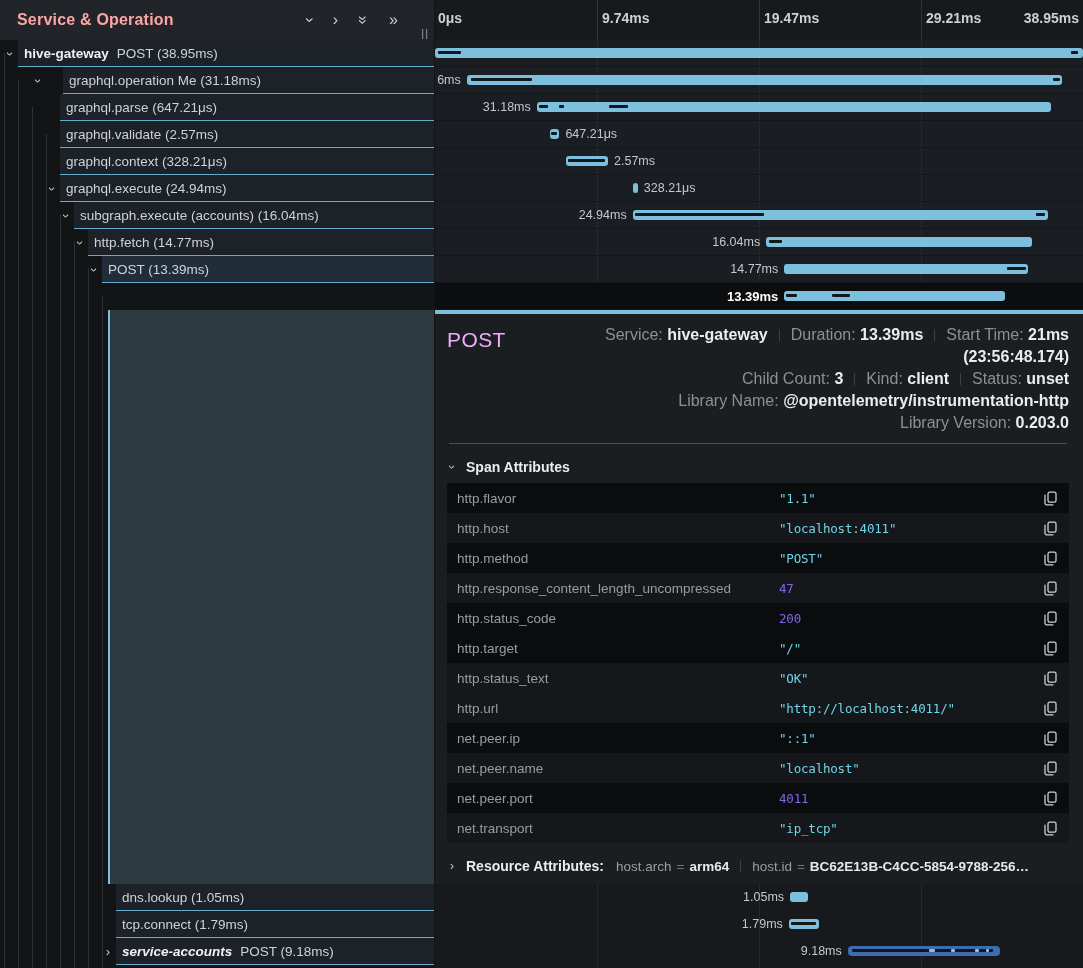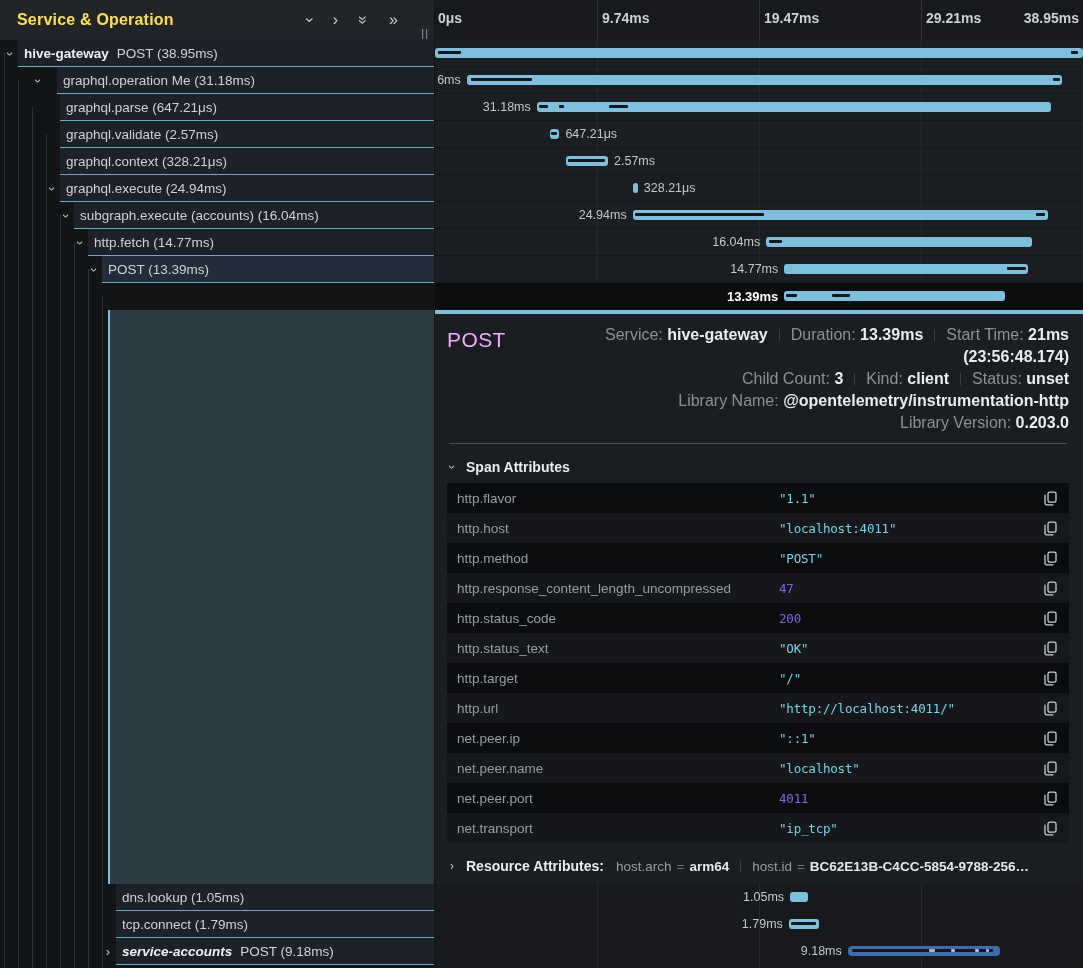--- a/index.html
+++ b/index.html
@@ -3,21 +3,21 @@
 <meta charset="utf-8">
 <style>
   html,body{margin:0;padding:0;background:#121416;}
   .app{position:relative;width:1083px;height:968px;overflow:hidden;background:#121416;
        font-family:"Liberation Sans",sans-serif;-webkit-font-smoothing:antialiased;}
 
   
   .left{position:absolute;left:0;top:0;width:434px;height:968px;}
   .left-header{position:relative;height:40px;background:#212428;display:flex;align-items:center;
                padding:0 8px 0 17px;box-sizing:border-box;z-index:5;}
-  .lh-title{color:#fde047;font-size:16px;font-weight:700;flex:1;letter-spacing:.2px;}
+  .lh-title{color:#fca5a5;font-size:16px;font-weight:700;flex:1;letter-spacing:.2px;}
   .lh-icons{display:flex;gap:21px;align-items:center;color:#c9ccd2;font-size:16px;margin-right:28px;}
   .lh-icons .ic{cursor:pointer;line-height:1;}
   .rot90{display:inline-block;transform:rotate(90deg);}
   .resize-handle{position:absolute;right:5px;bottom:1px;color:#9aa0a6;font-size:11px;letter-spacing:1px;cursor:col-resize;}
 
   .guide{position:absolute;width:1px;background:#2e3236;z-index:1;}
 
   .trow{position:relative;height:27px;z-index:2;}
   .trow .fill{position:absolute;top:0;bottom:0;right:0;background:#1c2227;border-bottom:1px solid #62aecf;
               display:flex;align-items:center;padding-left:6px;box-sizing:border-box;color:#d5d8dc;
@@ -110,21 +110,21 @@
     <div id="tree-top" style="position: absolute; top: 40px; left: 0px; right: 0px;">
         <div class="trow">
           <span class="chev" style="left: 4px;"><span class="rot90">›</span></span>
           <div class="fill" style="left: 18px;">
             <span class="svc">hive-gateway</span>
             <span class="op">POST (38.95ms)</span>
           </div>
         </div>
         <div class="trow">
           <span class="chev" style="left: 32px;"><span class="rot90">›</span></span>
-          <div class="fill" style="left: 57px;">
+          <div class="fill" style="left: 63px;">
             <span class="op">graphql.operation Me (31.18ms)</span>
           </div>
         </div>
         <div class="trow">
           <div class="fill" style="left: 60px;">
             <span class="op">graphql.parse (647.21μs)</span>
           </div>
         </div>
         <div class="trow">
           <div class="fill" style="left: 60px;">
@@ -303,31 +303,31 @@
               </svg></div>
           </div>
           <div class="attr-row odd">
             <div class="attr-key">http.status_code</div>
             <div class="attr-val"><span class="v-number">200</span></div>
             <div class="attr-copy"><svg width="13" height="15" viewBox="0 0 13 15">
                 <rect x="4" y="1.2" width="8" height="10" rx="1.6" fill="none" stroke="#c9cdd3" stroke-width="1.3"></rect>
                 <path d="M9 13.8H2.6A1.6 1.6 0 0 1 1 12.2V4.2" fill="none" stroke="#c9cdd3" stroke-width="1.3" stroke-linecap="round"></path>
               </svg></div>
           </div>
+          <div class="attr-row odd">
+            <div class="attr-key">http.target</div>
+            <div class="attr-val"><span class="v-string">"/"</span></div>
+            <div class="attr-copy"><svg width="13" height="15" viewBox="0 0 13 15">
+                <rect x="4" y="1.2" width="8" height="10" rx="1.6" fill="none" stroke="#c9cdd3" stroke-width="1.3"></rect>
+                <path d="M9 13.8H2.6A1.6 1.6 0 0 1 1 12.2V4.2" fill="none" stroke="#c9cdd3" stroke-width="1.3" stroke-linecap="round"></path>
+              </svg></div>
+          </div>
           <div class="attr-row even">
             <div class="attr-key">http.status_text</div>
             <div class="attr-val"><span class="v-string">"OK"</span></div>
-            <div class="attr-copy"><svg width="13" height="15" viewBox="0 0 13 15">
-                <rect x="4" y="1.2" width="8" height="10" rx="1.6" fill="none" stroke="#c9cdd3" stroke-width="1.3"></rect>
-                <path d="M9 13.8H2.6A1.6 1.6 0 0 1 1 12.2V4.2" fill="none" stroke="#c9cdd3" stroke-width="1.3" stroke-linecap="round"></path>
-              </svg></div>
-          </div>
-          <div class="attr-row odd">
-            <div class="attr-key">http.target</div>
-            <div class="attr-val"><span class="v-string">"/"</span></div>
             <div class="attr-copy"><svg width="13" height="15" viewBox="0 0 13 15">
                 <rect x="4" y="1.2" width="8" height="10" rx="1.6" fill="none" stroke="#c9cdd3" stroke-width="1.3"></rect>
                 <path d="M9 13.8H2.6A1.6 1.6 0 0 1 1 12.2V4.2" fill="none" stroke="#c9cdd3" stroke-width="1.3" stroke-linecap="round"></path>
               </svg></div>
           </div>
           <div class="attr-row even">
             <div class="attr-key">http.url</div>
             <div class="attr-val"><span class="v-string">"http://localhost:4011/"</span></div>
             <div class="attr-copy"><svg width="13" height="15" viewBox="0 0 13 15">
                 <rect x="4" y="1.2" width="8" height="10" rx="1.6" fill="none" stroke="#c9cdd3" stroke-width="1.3"></rect>

